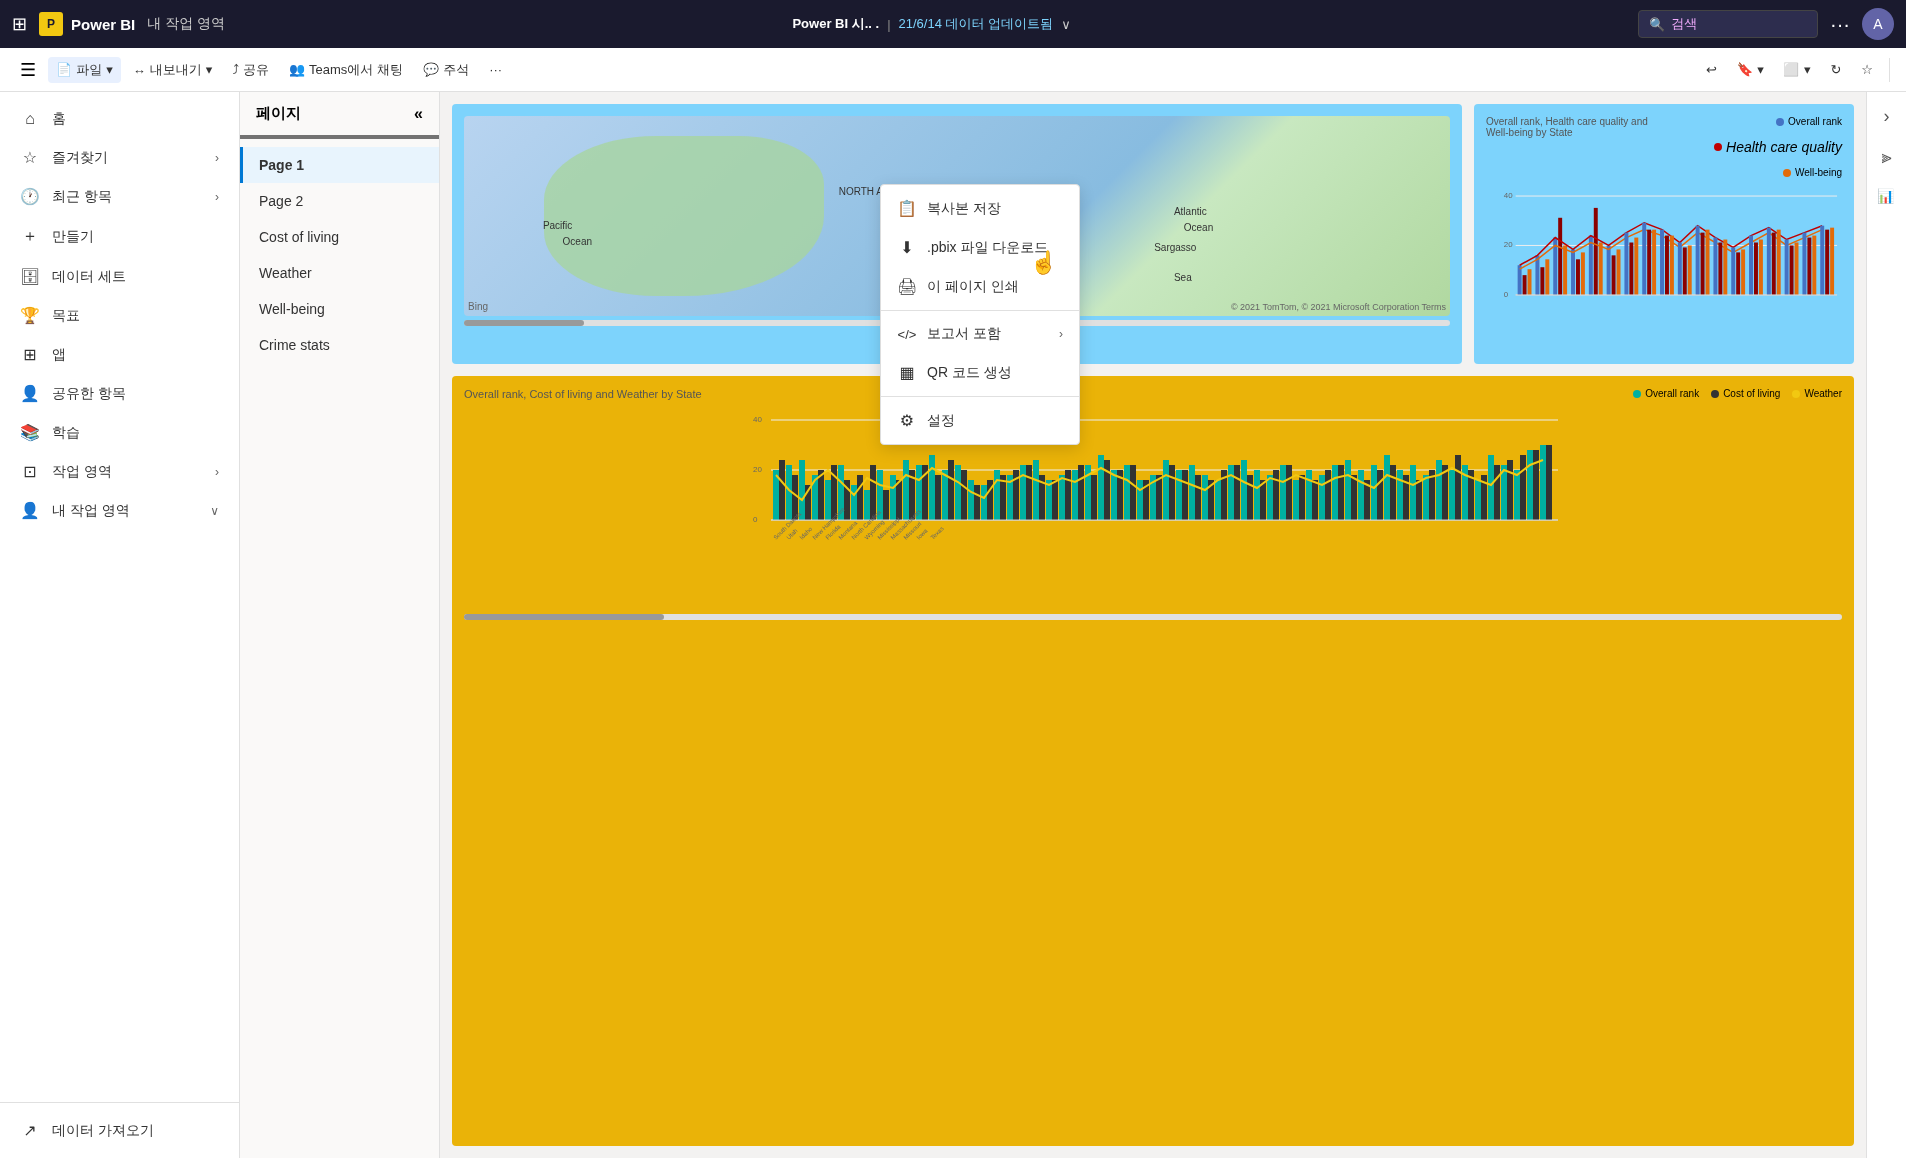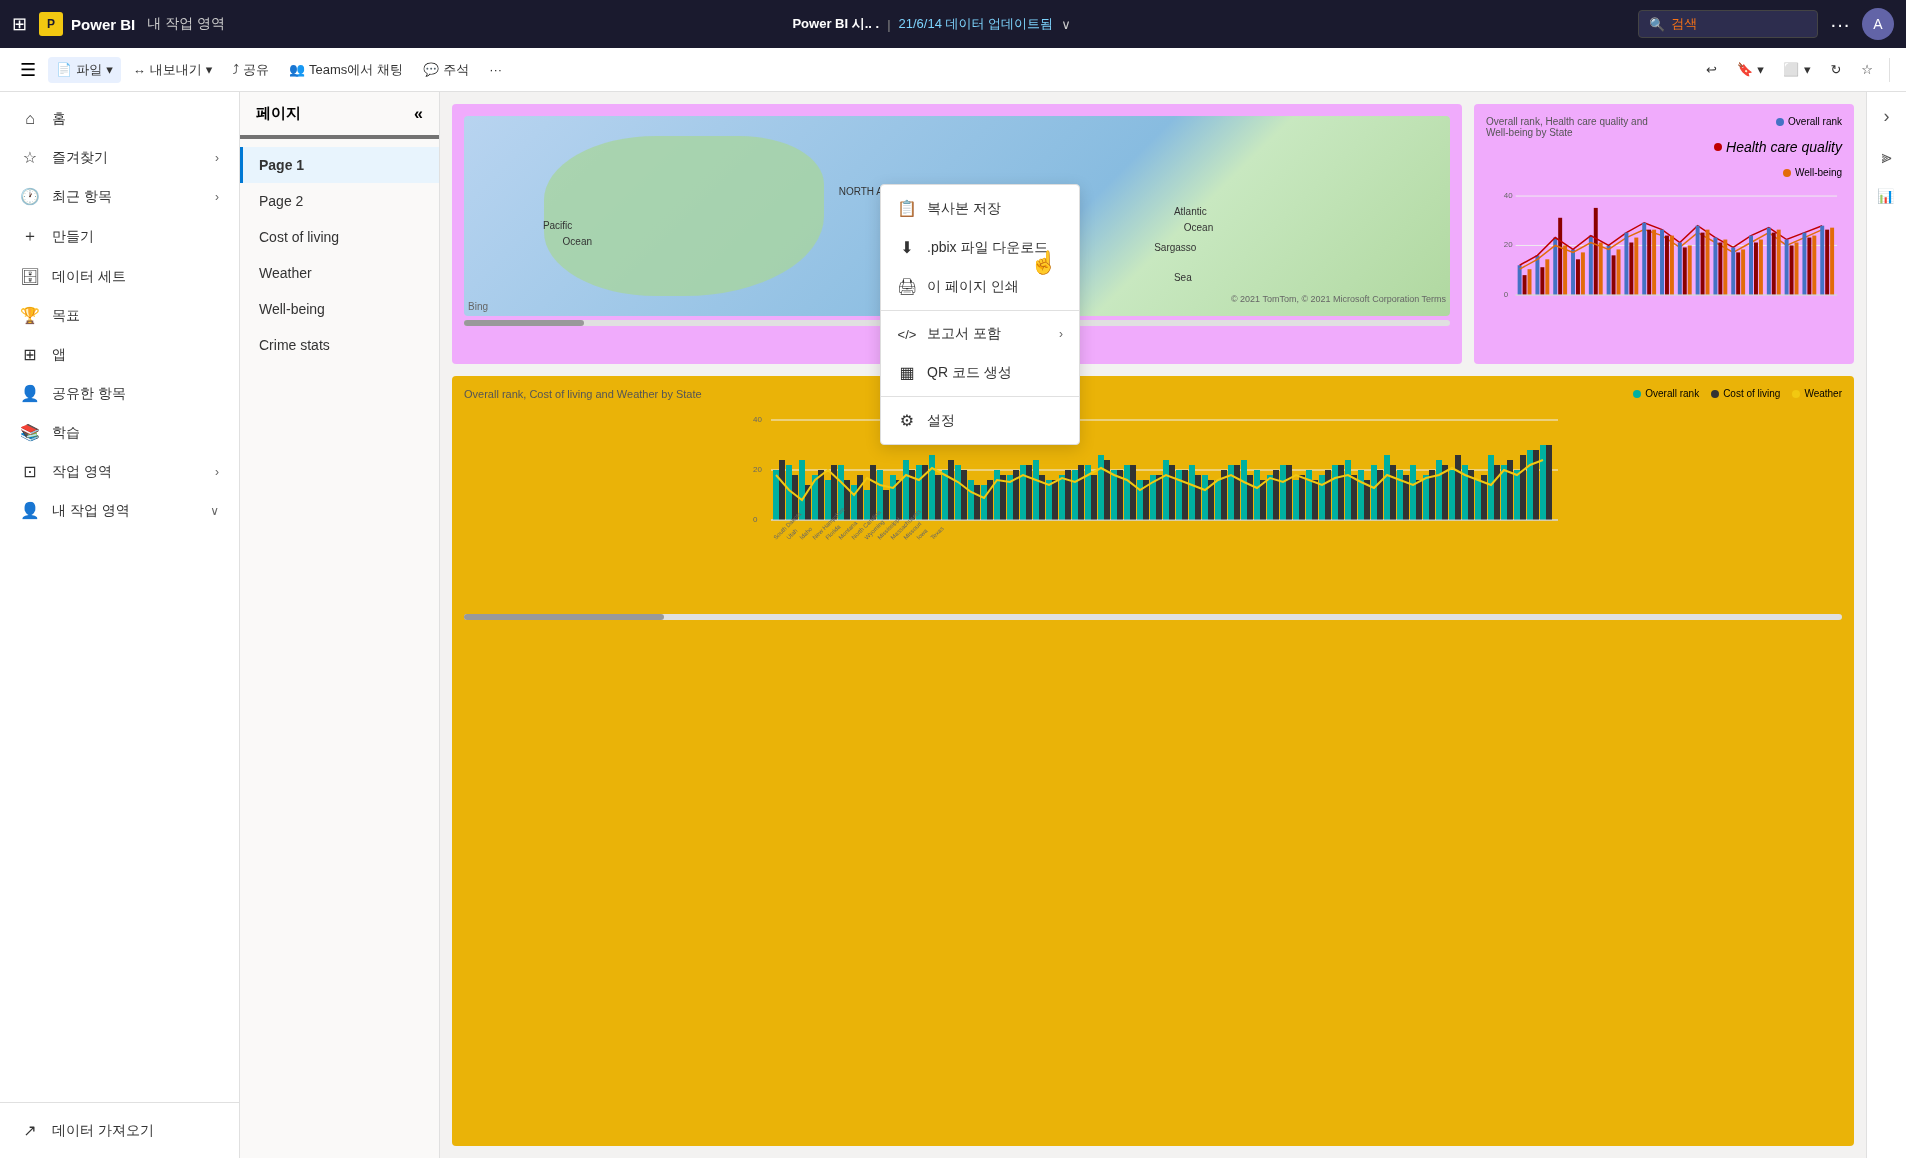--- a/index.html
+++ b/index.html
@@ -91,42 +91,42 @@
     .content-area {
       flex: 1; background: #f3f2f1;
       overflow: hidden; position: relative;
       padding: 12px;
       display: flex; flex-direction: column; gap: 12px;
     }
 
     
     .charts-row { display: flex; gap: 12px; height: 260px; }
     .chart-container {
-      background: #f0abfc; border-radius: 4px;
+      background: #7dd3fc; border-radius: 4px;
       padding: 12px; overflow: hidden;
       position: relative;
     }
     .chart-title { font-size: 11px; color: #555; margin-bottom: 6px; }
 
     
     .map-chart { flex: 1; }
     .map-bg {
       width: 100%; height: 200px;
       background: linear-gradient(135deg, #b8d4f0 0%, #a0c8e8 30%, #88bce0 60%, #c8e8c0 70%, #b0d8a0 100%);
       border-radius: 4px; position: relative; overflow: hidden;
     }
     .map-north-america {
       position: absolute; top: 20px; left: 80px;
       width: 280px; height: 160px;
       background: #a8d4a0; border-radius: 40% 30% 50% 40%;
       opacity: 0.8;
     }
     .map-label { position: absolute; font-size: 10px; color: #333; font-weight: 500; }
     .map-bing { position: absolute; bottom: 4px; left: 4px; font-size: 10px; color: #666; }
-    .map-credit { position: absolute; bottom: 12px; right: 4px; font-size: 9px; color: #666; }
+    .map-credit { position: absolute; bottom: 4px; right: 4px; font-size: 9px; color: #666; }
 
     
     .bar-chart-container { width: 380px; }
     .bar-chart { width: 100%; height: 210px; position: relative; }
     .legend { display: flex; gap: 12px; font-size: 10px; flex-wrap: wrap; justify-content: flex-end; }
     .legend-item { display: flex; align-items: center; gap: 4px; }
     .legend-dot { width: 8px; height: 8px; border-radius: 50%; }
 
     
     .bottom-chart { background: #eab308; border-radius: 4px; padding: 12px; flex: 1; }
@@ -163,21 +163,21 @@
   <span class="topbar-workspace">내 작업 영역</span>
   <div class="topbar-center">
     <span style="font-weight:600;color:white;">Power BI 시.. .</span>
     <span style="color:#888;">|</span>
     <span style="color:#7dd3fc;font-size:13px;">21/6/14 데이터 업데이트됨</span>
     <span style="color:#ccc;cursor:pointer;">∨</span>
   </div>
   <div class="topbar-right">
     <div class="topbar-search">
       <span>🔍</span>
-      <span style="color:#f97316;">검색</span>
+      <span style="color:#f0abfc;">검색</span>
     </div>
     <span class="topbar-more">···</span>
     <div class="topbar-avatar">A</div>
   </div>
 </div>
 
 <div class="toolbar">
   <div class="toolbar-left">
     <span class="toolbar-hamburger">☰</span>
     <button class="toolbar-btn active">

